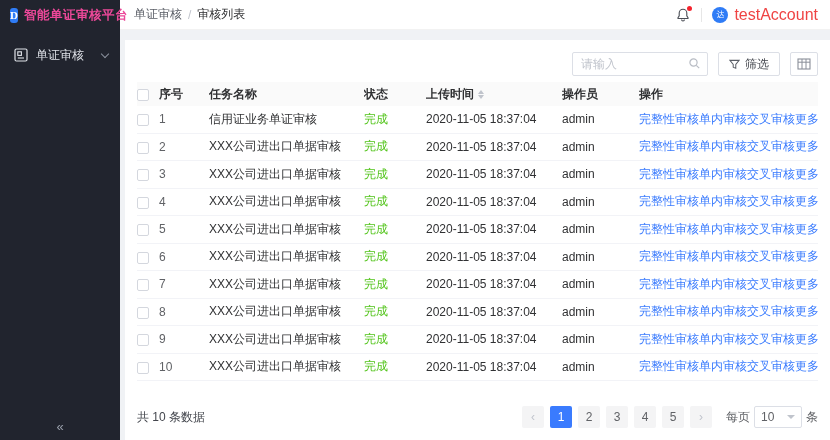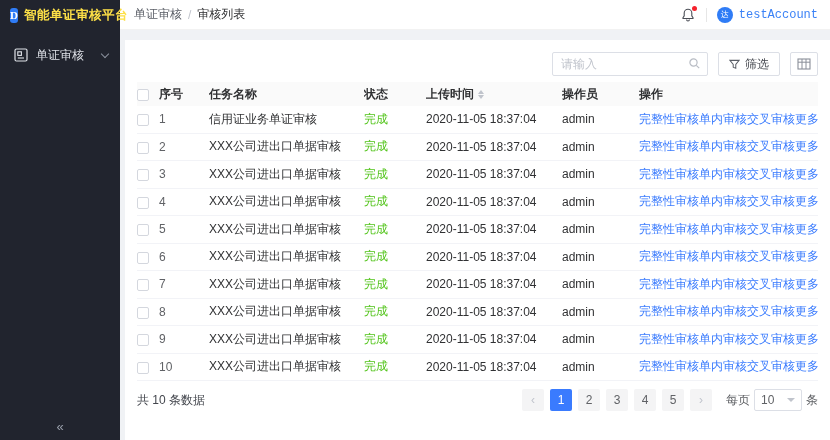--- a/index.html
+++ b/index.html
@@ -4,49 +4,49 @@
 <style>
   * { margin:0; padding:0; box-sizing:border-box; }
   html,body { width:830px; height:440px; overflow:hidden; }
   body { font-family:"Liberation Sans","DejaVu Sans",sans-serif; font-size:12px; color:#303133; background:#f0f2f5; }
   .app { position:relative; width:830px; height:440px; display:flex; }
 
   
   .sidebar { position:relative; width:120px; height:440px; background:#21242e; flex:0 0 120px; }
   .logo { display:flex; align-items:center; gap:6px; height:30px; padding-left:10px; }
   .logo-mark { width:15px; height:15px; border-radius:3px; background:#2f7cf6; color:#fff; font-weight:bold; font-size:11px; line-height:15px; text-align:center; font-family:"Liberation Serif",serif; }
-  .logo-title { color:#fde047; font-weight:bold; font-size:12.5px; letter-spacing:.5px; white-space:nowrap; }
+  .logo-title { color:#ec4899; font-weight:bold; font-size:12.5px; letter-spacing:.5px; white-space:nowrap; }
   .nav { padding-top:10px; }
   .nav-item { display:flex; align-items:center; height:30px; padding:0 12px 0 14px; cursor:pointer; color:#dfe2e8; }
   .nav-item .icon { width:14px; height:14px; margin-right:8px; flex:0 0 14px; }
   .nav-label { font-size:12px; white-space:nowrap; }
   .chev { width:6px; height:6px; border-right:1.3px solid #8b919d; border-bottom:1.3px solid #8b919d; transform:rotate(45deg); margin-left:auto; margin-top:-3px; }
   .collapse-bar { position:absolute; bottom:0; left:0; width:100%; height:28px; display:flex; align-items:center; justify-content:center; color:#9aa0ab; font-size:13px; cursor:pointer; }
 
   
   .main { flex:1; display:flex; flex-direction:column; height:440px; }
   .topbar { height:30px; background:#fff; display:flex; align-items:center; padding:0 12px 0 14px; border-bottom:1px solid #f2f2f2; flex:0 0 30px; }
   .breadcrumb { display:flex; align-items:center; gap:6px; font-size:12px; }
   .bc-parent { color:#5a5e66; cursor:pointer; }
   .bc-sep { color:#c0c4cc; }
   .bc-current { color:#303133; }
   .topbar-right { margin-left:auto; display:flex; align-items:center; gap:10px; }
   .bell-wrap { position:relative; width:16px; height:16px; cursor:pointer; }
   .bell-dot { position:absolute; top:-1px; right:-1px; width:5px; height:5px; border-radius:50%; background:#f5222d; }
   .top-divider { width:1px; height:14px; background:#e6e6e6; }
   .user { display:flex; align-items:center; gap:6px; cursor:pointer; }
   .avatar { width:16px; height:16px; border-radius:50%; background:#2f7cf6; color:#fff; font-size:8px; line-height:16px; text-align:center; }
-  .username { font-size:12px; color:#3b82f6;font-family:Liberation Mono, monospace; }
+  .username { font-size:16px; color:#ef4444; }
 
   
   .content { flex:1; background:#f0f2f5; padding:10px 0 0 5px; }
   .card { background:#fff; width:705px; height:400px; padding:0 12px; }
 
   .toolbar { height:42px; display:flex; align-items:center; justify-content:flex-end; gap:10px; padding-top:6px; }
-  .search-box { position:relative; width:156px; height:24px; }
+  .search-box { position:relative; width:136px; height:24px; }
   .search-box input { width:100%; height:100%; border:1px solid #dcdfe6; border-radius:2px; padding:0 26px 0 8px; font-size:12px; color:#303133; outline:none; font-family:inherit; }
   .search-box input::placeholder { color:#c0c4cc; }
   .search-icon { position:absolute; right:7px; top:5px; }
   .btn { height:24px; display:flex; align-items:center; gap:5px; padding:11px 10px; border:1px solid #dcdfe6; border-radius:2px; background:#fff; font-size:12px; color:#43464d; cursor:pointer; }
   .btn.icon-only { width:28px; padding:0; justify-content:center; }
 
   
   .table { width:100%; }
   .thead, .trow { display:grid; grid-template-columns:22px 50px 155px 62px 136px 77px 1fr; align-items:center; }
   .thead { height:24px; background:#fafafa; font-weight:bold; color:#303133; }
@@ -56,21 +56,21 @@
   .cb { display:inline-block; width:12px; height:12px; border:1px solid #d4d7de; border-radius:2px; background:#fff; cursor:pointer; vertical-align:middle; }
   .status { color:#52c41a; }
   .th-time { display:flex; align-items:center; gap:4px; }
   .sort { display:inline-flex; flex-direction:column; gap:1px; cursor:pointer; }
   .sort .up { width:0; height:0; border-left:3px solid transparent; border-right:3px solid transparent; border-bottom:4px solid #c0c4cc; }
   .sort .dn { width:0; height:0; border-left:3px solid transparent; border-right:3px solid transparent; border-top:4px solid #c0c4cc; }
   .actions { display:flex; justify-content:space-between; padding-right:2px; }
   .alink { color:#3a7bfe; cursor:pointer; text-decoration:none; font-size:12px; }
 
   
-  .tfooter { display:flex; align-items:center; justify-content:space-between; margin-top:8px;text-align:center; }
+  .tfooter { display:flex; align-items:center; justify-content:space-between; margin-top:25px;text-align:center; }
   .total { color:#43464d; font-size:12px; }
   .pager { display:flex; align-items:center; gap:6px; }
   .page, .pbtn { min-width:22px; height:22px; border-radius:2px; background:#f4f4f5; color:#606266; display:flex; align-items:center; justify-content:center; font-size:12px; cursor:pointer; padding:0 4px; }
   .pbtn { color:#c0c4cc; }
   .page.active { background:#3a7bfe; color:#fff; }
   .perpage { display:flex; align-items:center; gap:4px; margin-left:8px; color:#606266; }
   .pp-select { width:48px; height:22px; border:1px solid #dcdfe6; border-radius:2px; background:#fff; display:flex; align-items:center; justify-content:space-between; padding:0 6px; cursor:pointer; color:#606266; }
   .caret { width:0; height:0; border-left:4px solid transparent; border-right:4px solid transparent; border-top:4px solid #c0c4cc; }
 </style>
 </head>

